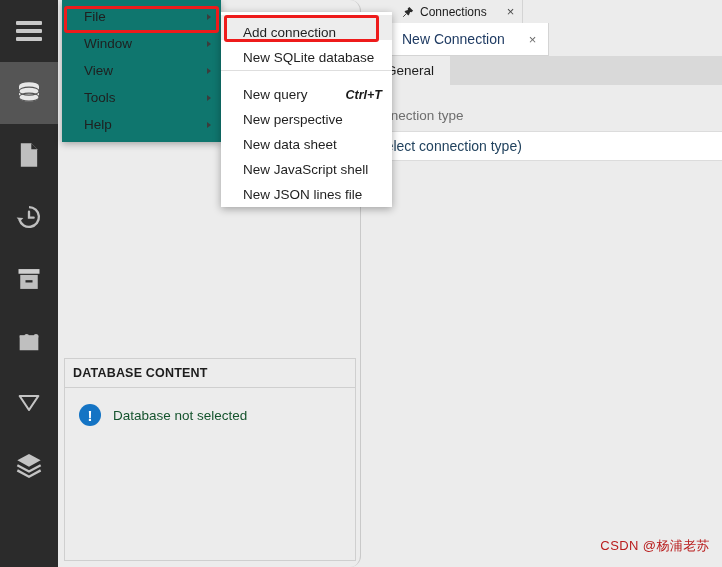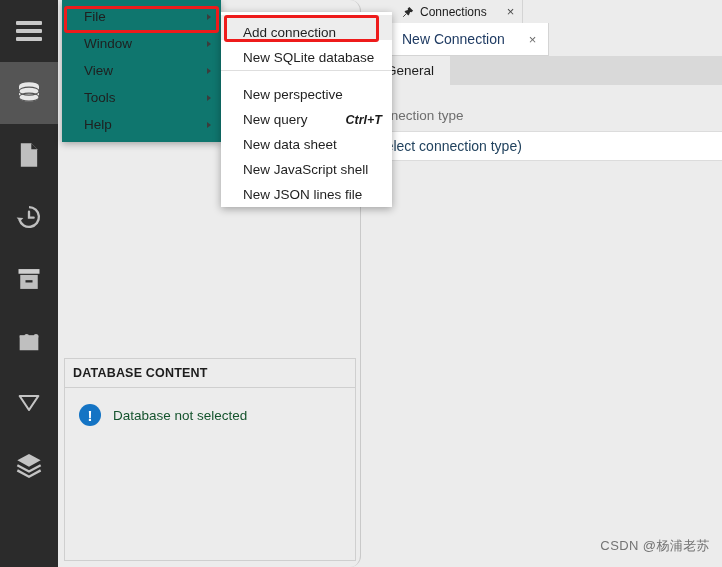--- a/index.html
+++ b/index.html
@@ -314,21 +314,21 @@
     z-index: 75;
     pointer-events: none;
   }
 
   
   .watermark {
     position: absolute;
     right: 12px;
     bottom: 12px;
     font-size: 13px;
-    color: #737373;
+    color: #b91c1c;
     letter-spacing: .4px;
     z-index: 80;
     white-space: nowrap;
   }
 </style>
 </head>
 <body>
 
 <div id="app">
 
@@ -469,25 +469,25 @@
     <div class="sub-item hovered">
       <span>Add connection</span>
     </div>
     <div class="sub-item">
       <span>New SQLite database</span>
     </div>
 
     <div class="sub-sep"></div>
 
     <div class="sub-item">
-      <span>New perspective</span>
-    </div>
-    <div class="sub-item">
       <span>New query</span>
       <span class="shortcut">Ctrl+T</span>
+    </div>
+    <div class="sub-item">
+      <span>New perspective</span>
     </div>
     <div class="sub-item">
       <span>New data sheet</span>
     </div>
     <div class="sub-item">
       <span>New JavaScript shell</span>
     </div>
     <div class="sub-item">
       <span>New JSON lines file</span>
     </div>

